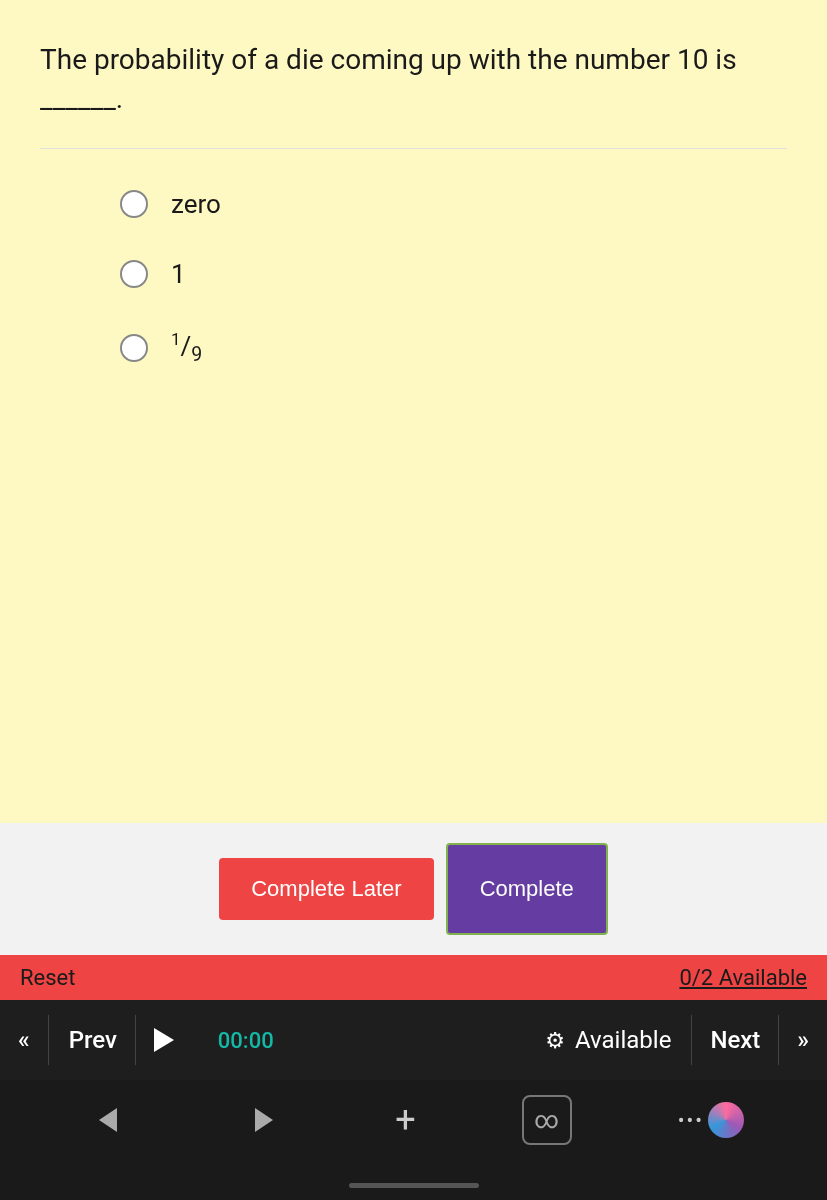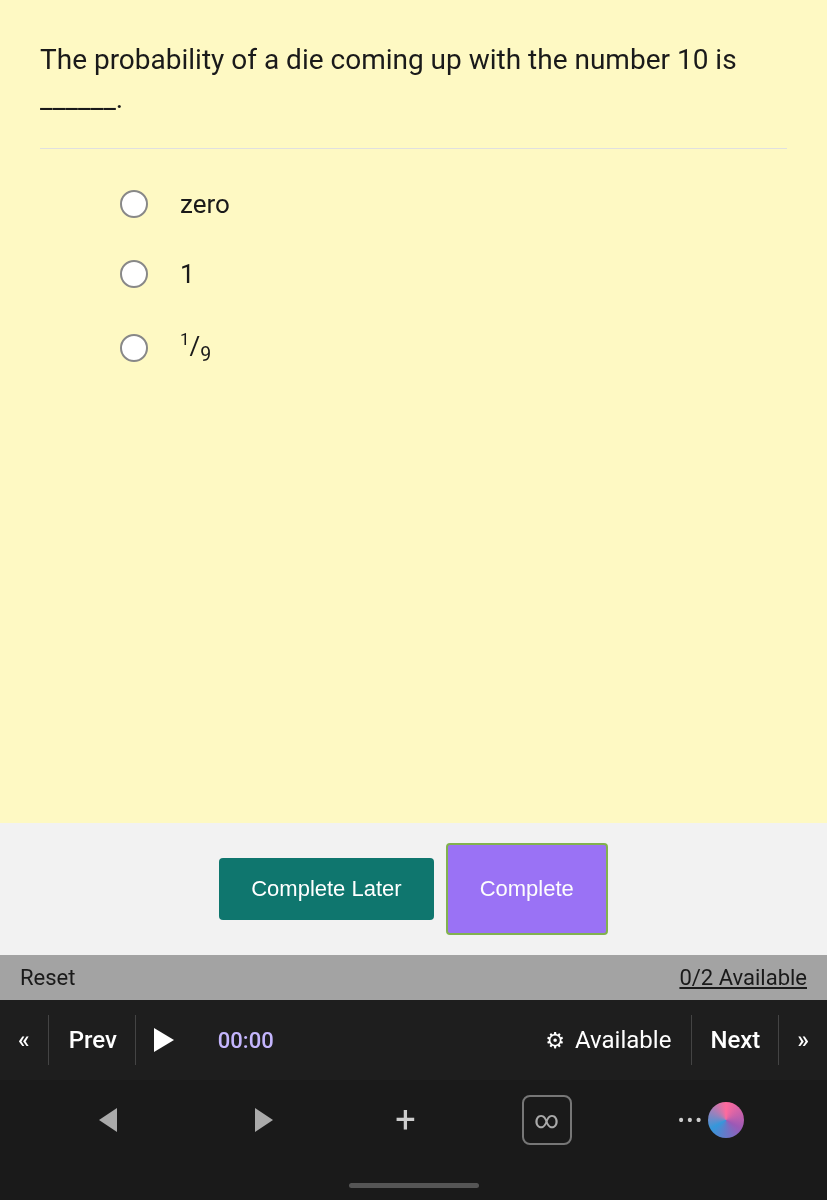--- a/index.html
+++ b/index.html
@@ -38,21 +38,21 @@
       list-style: none;
       display: flex;
       flex-direction: column;
       gap: 40px;
       padding-left: 80px;
     }
 
     .option-item {
       display: flex;
       align-items: center;
-      gap: 32px;
+      gap: 23px;
       cursor: pointer;
     }
 
     .radio-circle {
       width: 28px;
       height: 28px;
       border-radius: 50%;
       border: 2px solid #888;
       background: #fff;
       flex-shrink: 0;
@@ -76,49 +76,49 @@
       background: #f2f2f2;
       padding: 20px 40px;
       display: flex;
       align-items: center;
       justify-content: center;
       gap: 12px;
       margin-top: auto;
     }
 
     .btn-complete-later {
-      background: #0f766e;
+      background: #ef4444;
       color: #ffffff;
       border: none;
       padding: 18px 32px;
       font-size: 22px;
       font-weight: 500;
       border-radius: 4px;
       cursor: pointer;
     }
 
     .btn-complete {
-      background: #8b5cf6;
+      background: #4c1d95;
       color: #ffffff;
       border: 2px solid #6fa832;
       padding: 31px 32px;
       font-size: 22px;
       font-weight: 500;
       border-radius: 4px;
       cursor: pointer;
       opacity: 0.85;
     }
 
     
     .status-bar {
       display: flex;
       justify-content: space-between;
       align-items: center;
       padding: 10px 20px;
-      background: #a3a3a3;
+      background: #ef4444;
     }
 
     .status-reset {
       font-size: 22px;
       color: #1a1a1a;
       cursor: pointer;
     }
 
     .status-available {
       font-size: 22px;
@@ -158,21 +158,21 @@
       color: #ffffff;
     }
 
     .nav-separator {
       width: 1px;
       height: 50px;
       background: #444;
     }
 
     .nav-timer {
-      color: #c4b5fd;
+      color: #14b8a6;
       font-size: 22px;
       margin-left: 8px;
     }
 
     .nav-settings {
       display: flex;
       align-items: center;
       gap: 10px;
       color: #ffffff;
       font-size: 24px;

